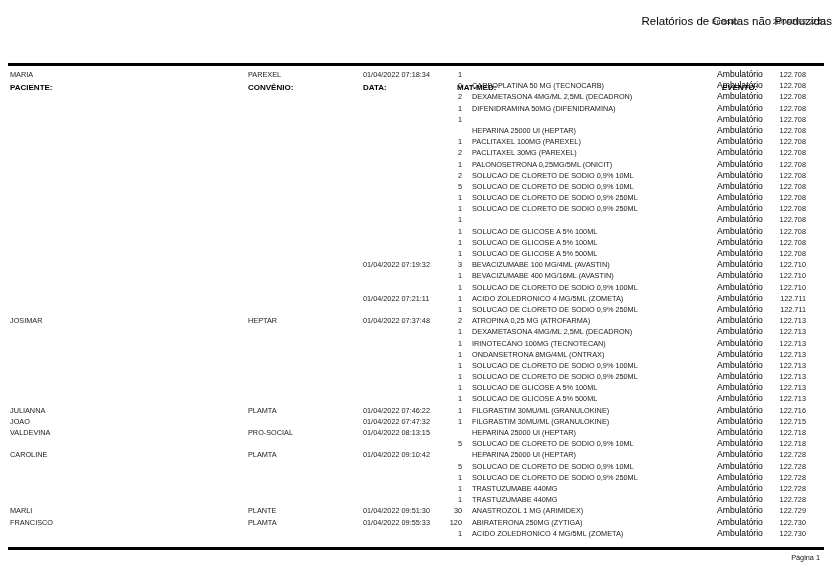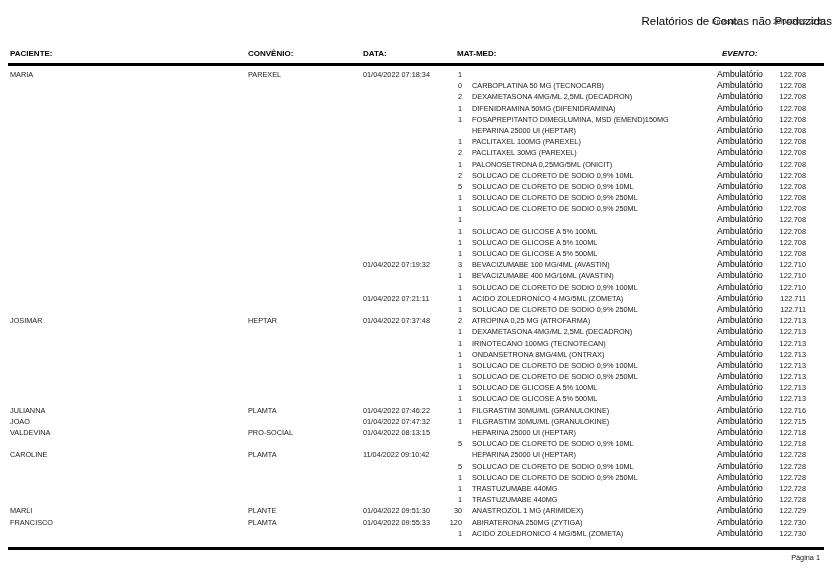--- a/index.html
+++ b/index.html
@@ -9,21 +9,21 @@
     overflow:hidden;
   }
   .title{
     position:absolute;top:15px;left:0;right:0;text-align:right;
     padding-left:52px;font-size:11.5px;font-weight:normal;color:#000;
   }
   .emission{position:absolute;top:18px;left:704px;right:4px;font-size:6.8px;color:#222;}
   .emission .lbl{position:absolute;left:8px;}
   .emission .val{position:absolute;right:2px;}
   .colheads{position:absolute;top:49px;left:0;width:100%;height:12px;font-size:8px;font-weight:bold;color:#000;}
-  .colheads span{position:absolute;white-space:nowrap;}
+  .colheads span{position:absolute;white-space:nowrap;margin-top:34px;}
   .ch-pac{left:10px;} .ch-conv{left:248px;} .ch-data{left:363px;} .ch-mat{left:457px;} .ch-evt{left:722px;font-style:italic;}
   .rule{position:absolute;left:8px;width:816px;height:3px;background:#000;}
   .rule.top{top:63px;}
   .rule.bottom{top:547px;}
   .rows{position:absolute;top:69px;left:0;width:100%;}
   .row{position:relative;height:11.2px;}
   .row span{position:absolute;top:0;font-size:7.3px;line-height:11.2px;white-space:nowrap;color:#1a1a1a;}
   .c-pac{left:10px;}
   .c-conv{left:248px;}
   .c-data{left:363px;}
@@ -93,21 +93,20 @@
     <span class="c-item">DIFENIDRAMINA 50MG (DIFENIDRAMINA)</span>
     <span class="c-amb">Ambulatório</span>
     <span class="c-num">122.708</span>
   </div>
 
   <div class="row">
     <span class="c-pac"></span>
     <span class="c-conv"></span>
     <span class="c-data"></span>
     <span class="c-qty">1</span>
-    <span class="c-item">FOSAPREPITANTO DIMEGLUMINA, MSD (EMEND)150MG</span>
     <span class="c-amb">Ambulatório</span>
     <span class="c-num">122.708</span>
   </div>
 
   <div class="row">
     <span class="c-pac"></span>
     <span class="c-conv"></span>
     <span class="c-data"></span>
     <span class="c-qty"></span>
     <span class="c-item">HEPARINA 25000 UI (HEPTAR)</span>
@@ -390,21 +389,21 @@
     <span class="c-data"></span>
     <span class="c-qty">5</span>
     <span class="c-item">SOLUCAO DE CLORETO DE SODIO 0,9% 10ML</span>
     <span class="c-amb">Ambulatório</span>
     <span class="c-num">122.718</span>
   </div>
 
   <div class="row">
     <span class="c-pac">CAROLINE</span>
     <span class="c-conv">PLAMTA</span>
-    <span class="c-data">11/04/2022 09:10:42</span>
+    <span class="c-data">01/04/2022 09:10:42</span>
     <span class="c-qty"></span>
     <span class="c-item">HEPARINA 25000 UI (HEPTAR)</span>
     <span class="c-amb">Ambulatório</span>
     <span class="c-num">122.728</span>
   </div>
 
   <div class="row">
     <span class="c-pac"></span>
     <span class="c-conv"></span>
     <span class="c-data"></span>

